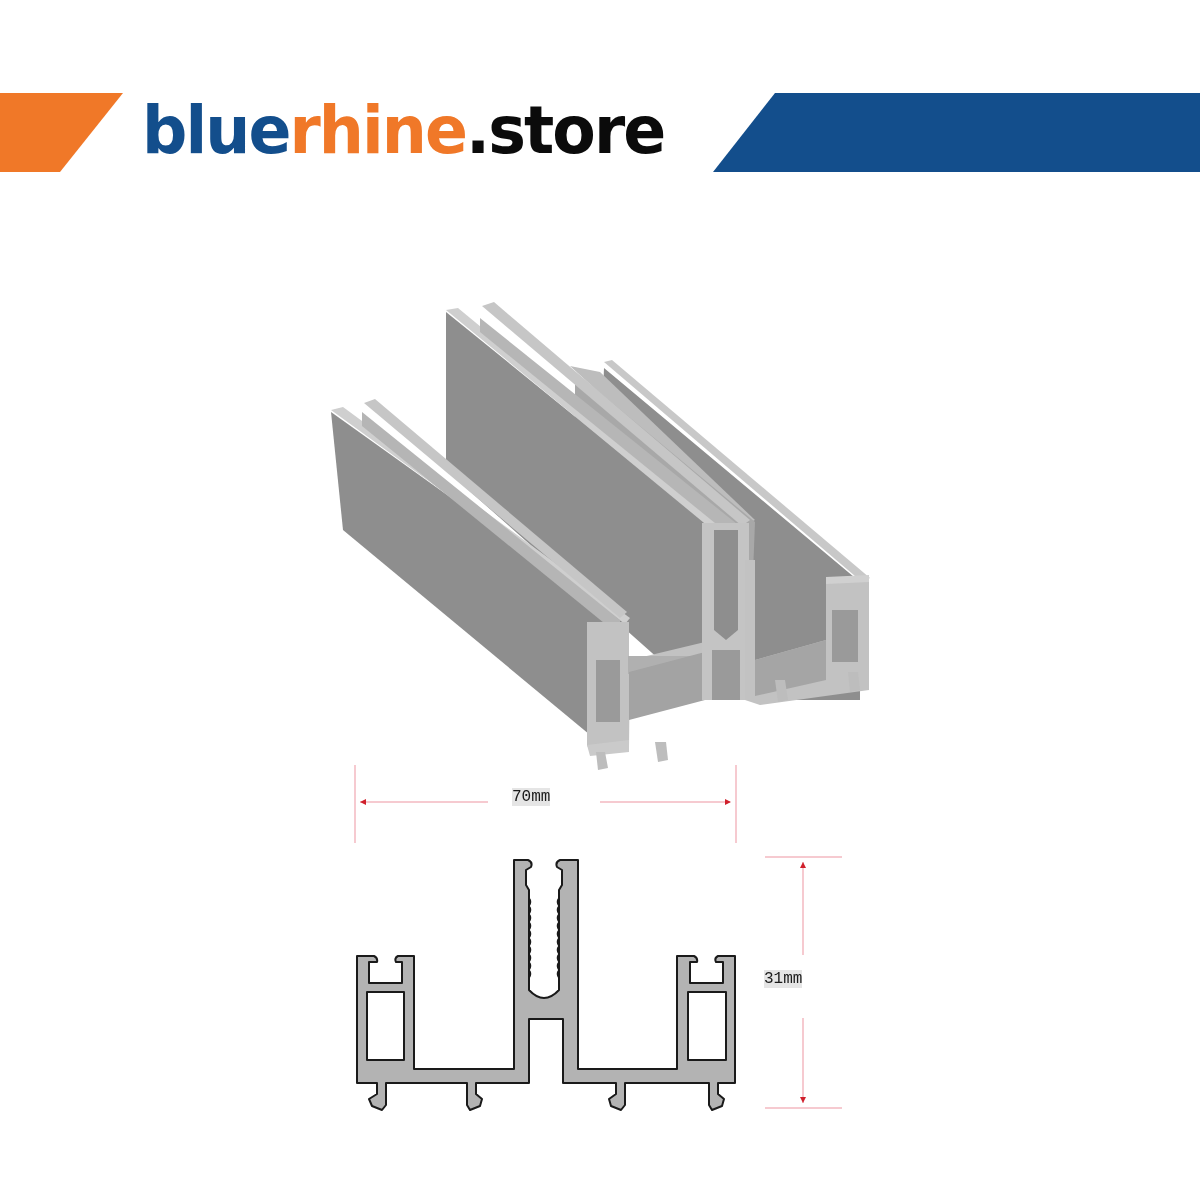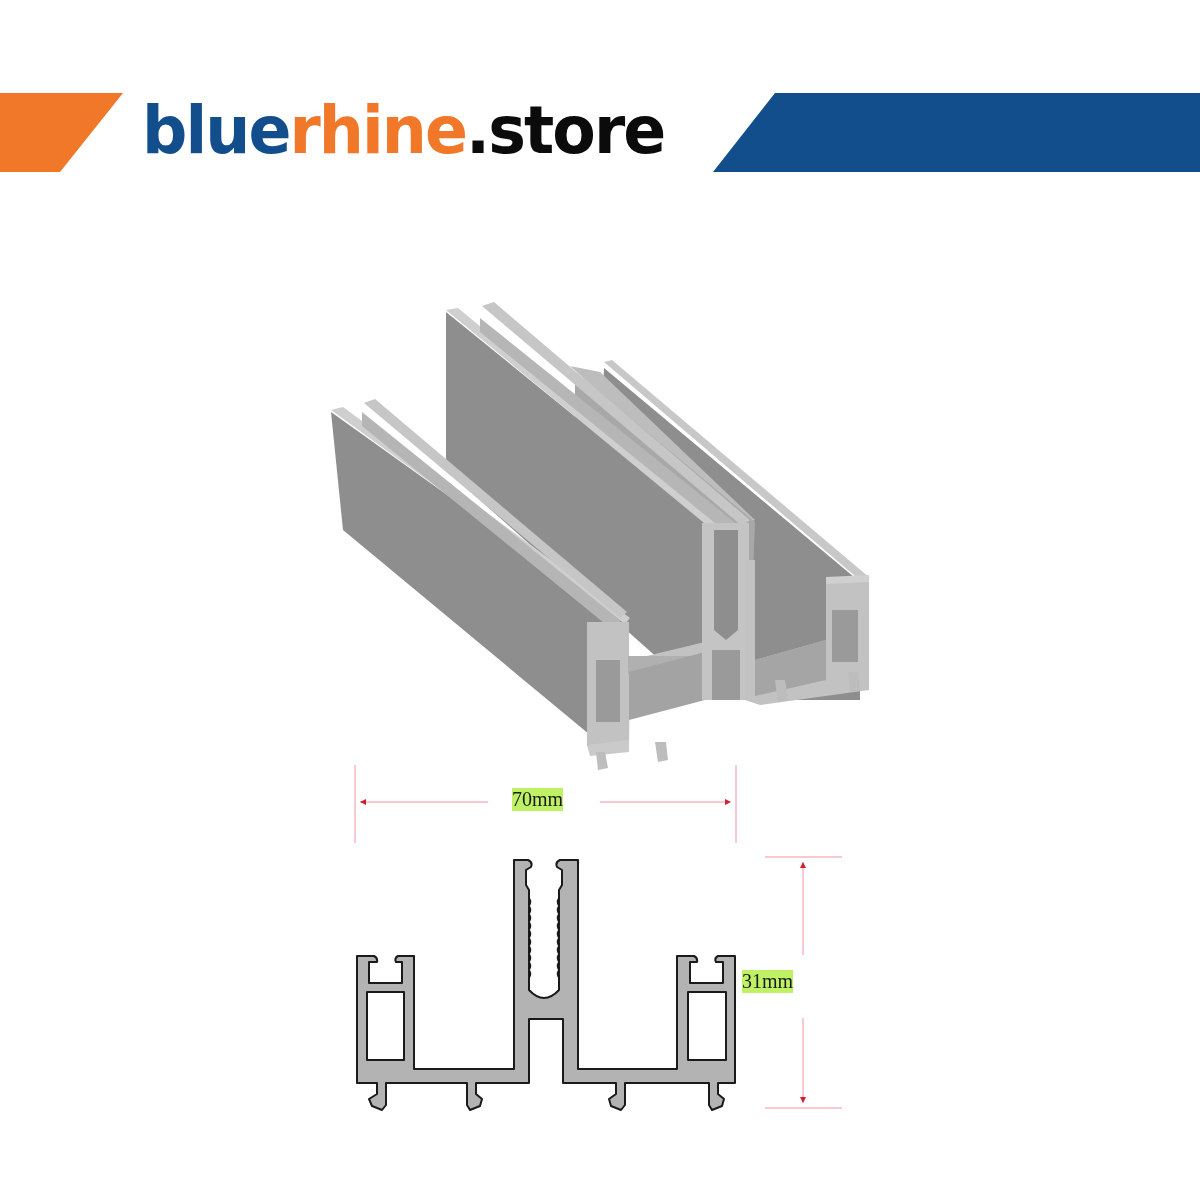--- a/index.html
+++ b/index.html
@@ -6,22 +6,22 @@
     body { width: 1200px; height: 1200px; position: relative; overflow: hidden;
            font-family: "Liberation Sans", "DejaVu Sans", sans-serif; }
     .banner { position: absolute; left: 0; top: 0; width: 1200px; height: 260px; }
     .logo { position: absolute; left: 142px; top: 86px; height: 90px; line-height: 90px;
             font-family: "DejaVu Sans", sans-serif; font-weight: bold; font-size: 66px;
             letter-spacing: -2px; white-space: nowrap; transform: scaleX(0.96); transform-origin: left center; }
     .logo .b { color: #134e8c; }
     .logo .o { color: #f07828; }
     .logo .k { color: #0b0b0b; }
     .product { position: absolute; left: 0; top: 0; width: 1200px; height: 1200px; }
-    .dim-label { position: absolute; font-family: Liberation Serif, serif; font-size: 20px;
-                 color: #1a1a1a; background: #bef264; }
+    .dim-label { position: absolute; font-family: Liberation Mono, monospace; font-size: 16px;
+                 color: #1a1a1a; background: #e5e5e5; }
   </style>
 </head>
 <body>
 
 <svg class="banner" viewBox="0 0 1200 260" width="1200" height="260">
   <polygon points="0,93 123,93 60,172 0,172" fill="#f07828"></polygon>
   <polygon points="775,93 1200,93 1200,172 713,172" fill="#134e8c"></polygon>
 </svg>
 
 <div class="logo">
@@ -119,13 +119,13 @@
       M688,992 L726,992 L726,1060 L688,1060 Z"></path>
 
     <g fill="none" stroke-width="1.5">
       <path d="M529,898 q3,4 0,8 q3,4 0,8 q3,4 0,8 q3,4 0,8 q3,4 0,8 q3,4 0,8 q3,4 0,8 q3,4 0,8 q3,4 0,8 q3,4 0,8"></path>
       <path d="M559,898 q-3,4 0,8 q-3,4 0,8 q-3,4 0,8 q-3,4 0,8 q-3,4 0,8 q-3,4 0,8 q-3,4 0,8 q-3,4 0,8 q-3,4 0,8 q-3,4 0,8"></path>
     </g>
   </g>
 </svg>
 
 <div class="dim-label" style="left:512px; top:788px;">70mm</div>
-<div class="dim-label" style="left:742px; top:970px;">31mm</div>
+<div class="dim-label" style="left:764px; top:970px;">31mm</div>
 
 </body></html>

